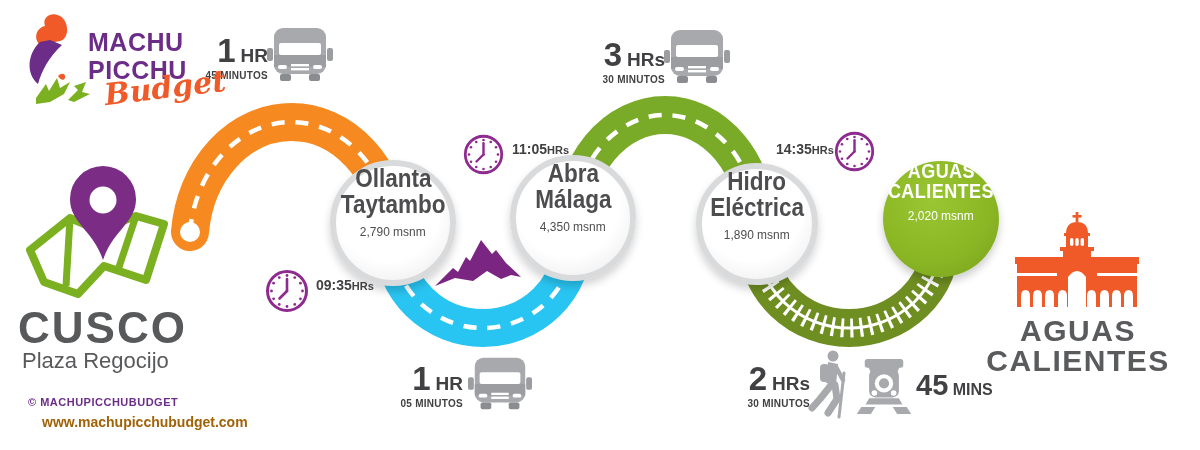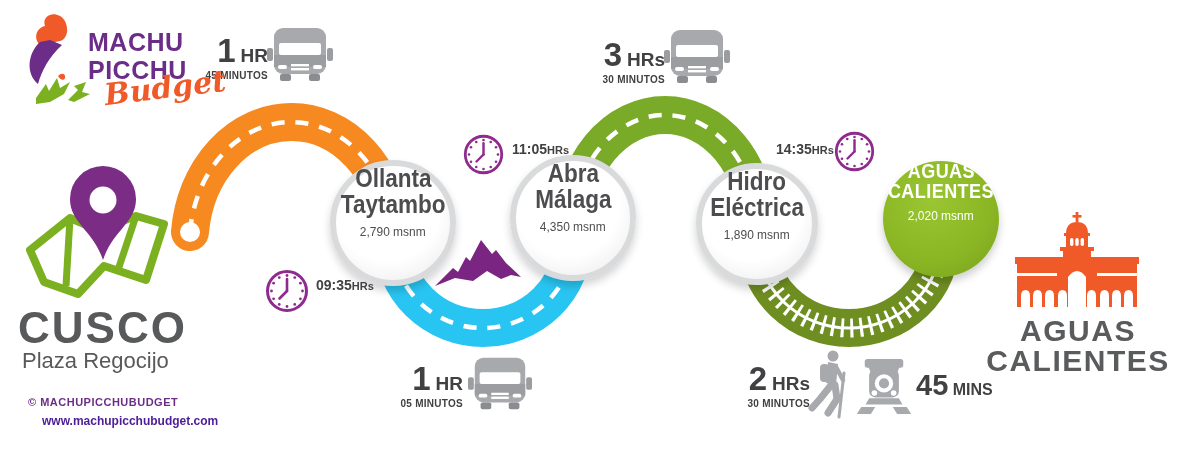--- a/index.html
+++ b/index.html
@@ -51,21 +51,21 @@
     font-size:30px;color:#f05a28;transform:rotate(-7deg);}
 
   
   .cusco{position:absolute;z-index:6;color:#58595b;font-weight:700;font-size:44px;letter-spacing:2px;line-height:1;}
   .plaza{position:absolute;z-index:6;color:#58595b;font-size:22px;line-height:1;}
   .dest-title{position:absolute;z-index:6;color:#5a5b5d;font-weight:600;font-size:30px;letter-spacing:1.5px;text-align:center;width:240px;line-height:1;}
   .dest-sub{position:absolute;z-index:6;color:#5a5b5d;font-size:20px;text-align:center;width:240px;line-height:1;}
 
   
   .foot-c{position:absolute;z-index:6;color:#6b2d87;font-weight:700;font-size:11px;letter-spacing:.5px;}
-  .foot-w{position:absolute;z-index:6;color:#4c1d95;font-weight:700;font-size:12px;cursor:pointer;}
+  .foot-w{position:absolute;z-index:6;color:#a16207;font-weight:700;font-size:14px;cursor:pointer;}
 
   .icon{position:absolute;z-index:6;}
   .route-svg{position:absolute;left:0;top:0;z-index:1;}
 </style>
 </head>
 <body>
 
 <div class="stage">
 
   <svg class="route-svg" width="1200" height="450" viewBox="0 0 1200 450">

